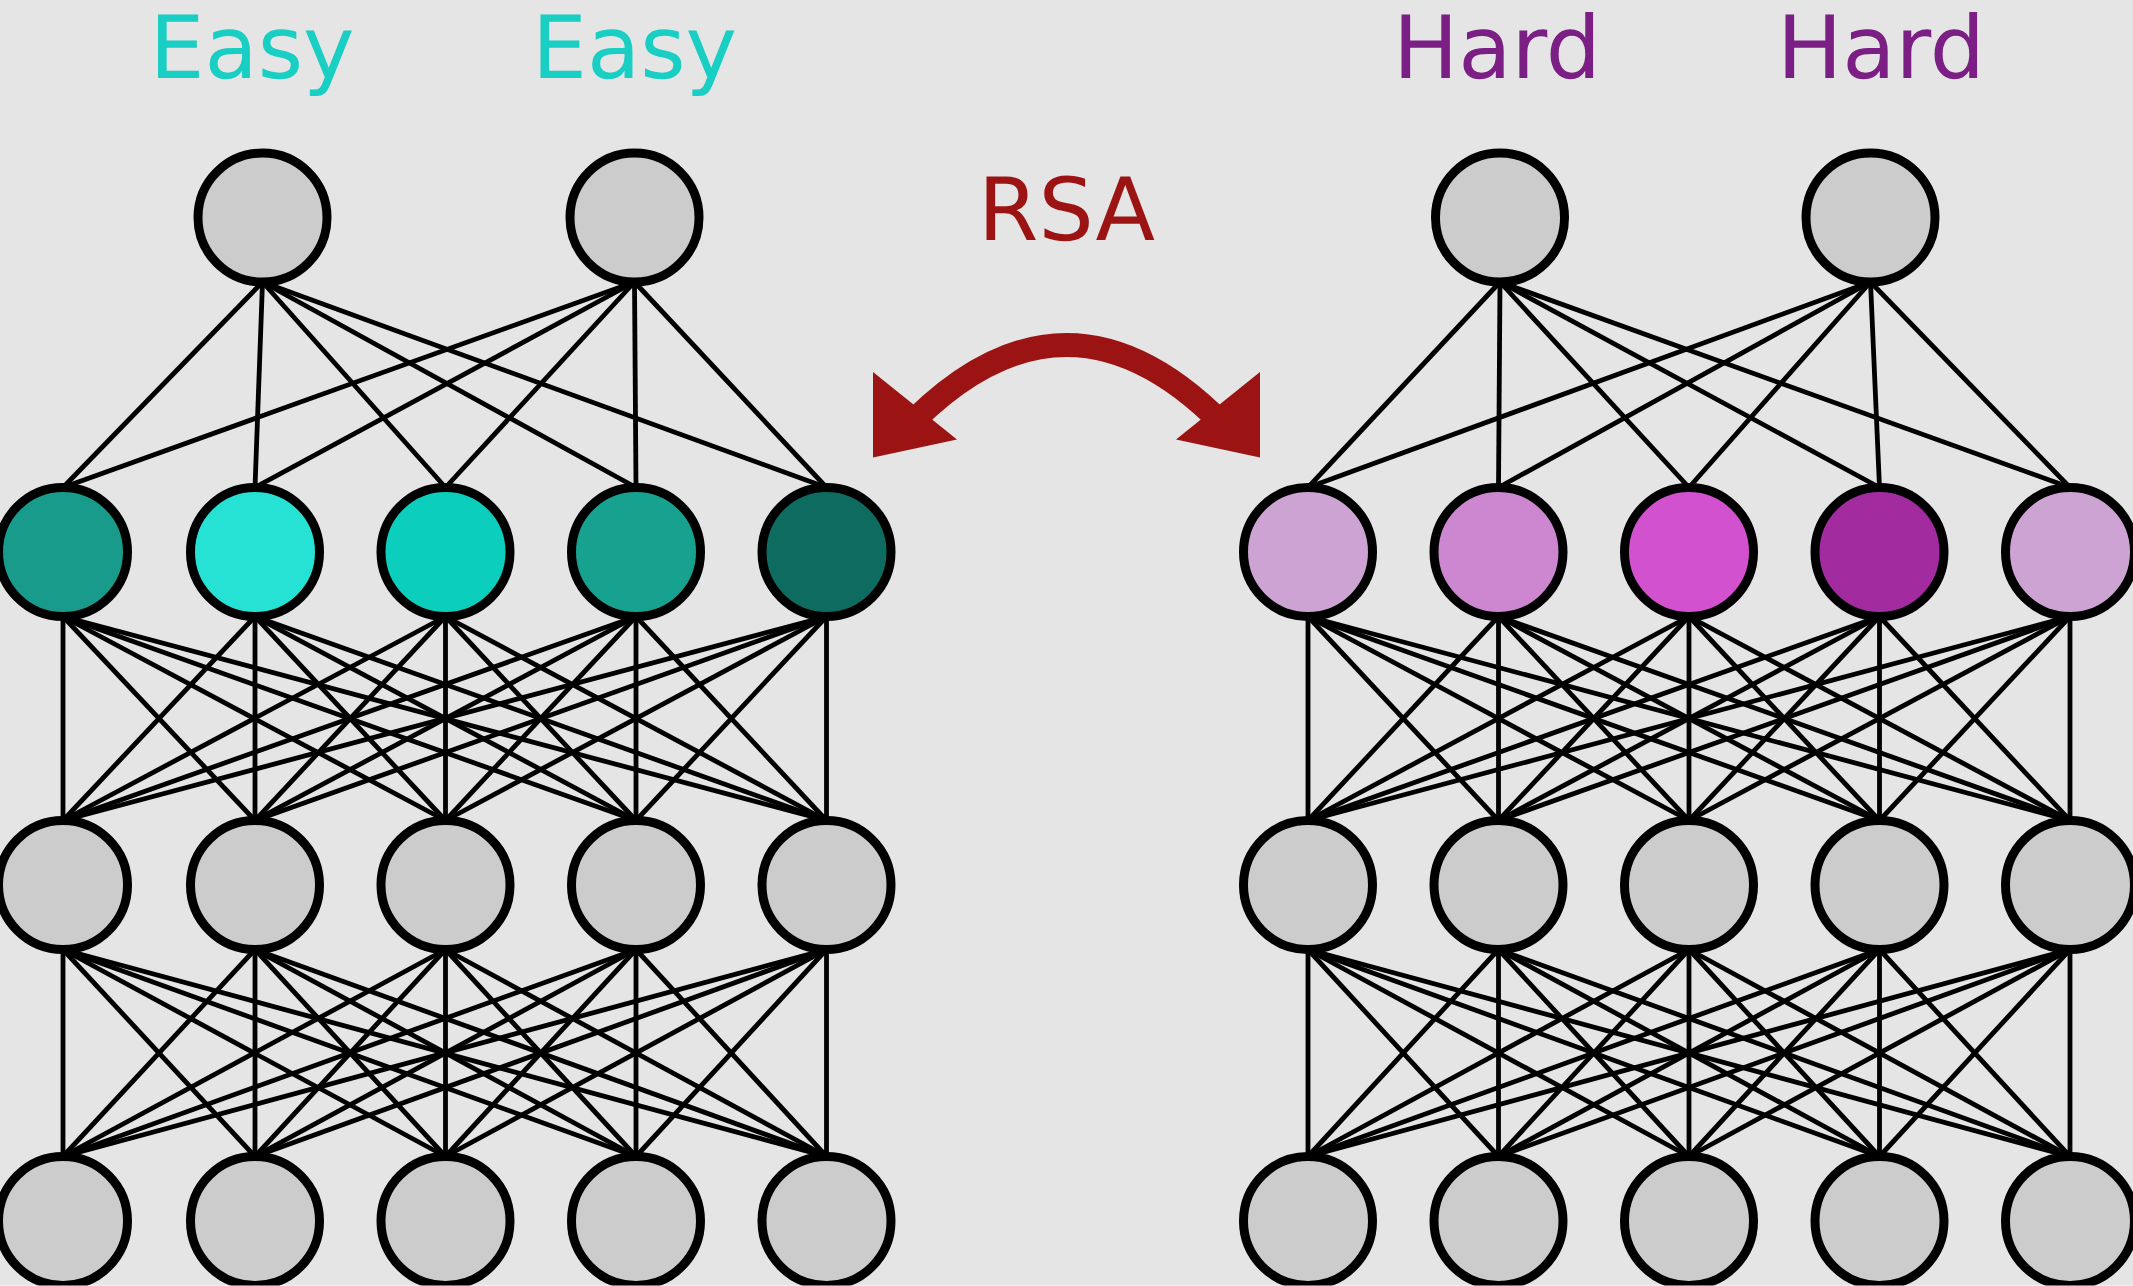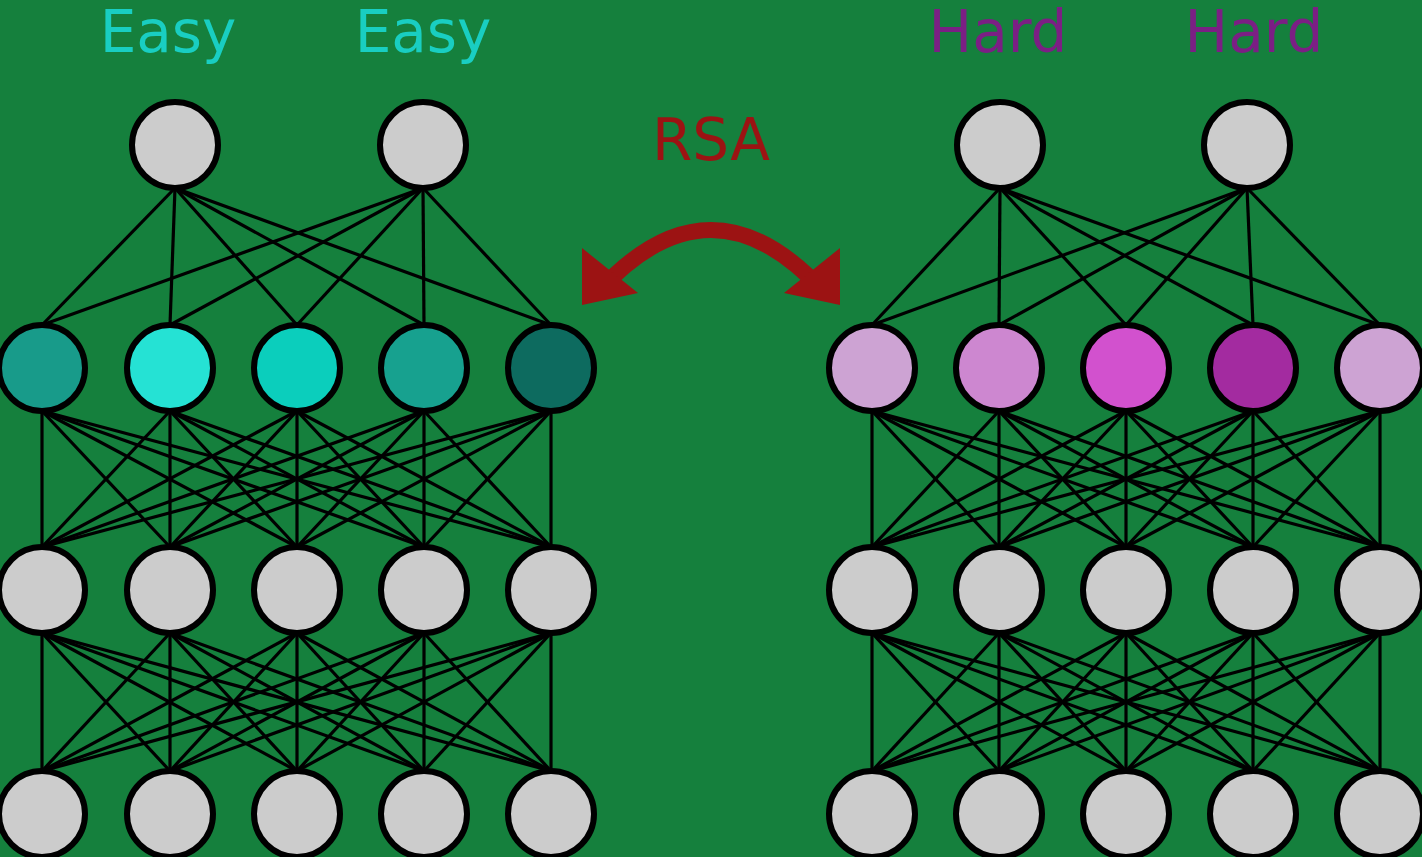--- a/index.html
+++ b/index.html
@@ -12,21 +12,21 @@
     width: 1422px;
     height: 857px;
     font-family: "DejaVu Sans", "Liberation Sans", sans-serif;
     overflow: hidden;
     position: relative;
   }
   #stage {
     position: relative;
     width: 1422px;
     height: 857px;
-    background: #15803d;
+    background: #e5e5e5;
   }
   svg#diagram {
     position: absolute;
     left: 0;
     top: 0;
     width: 1422px;
     height: 857px;
     display: block;
   }
   .edge-line {

